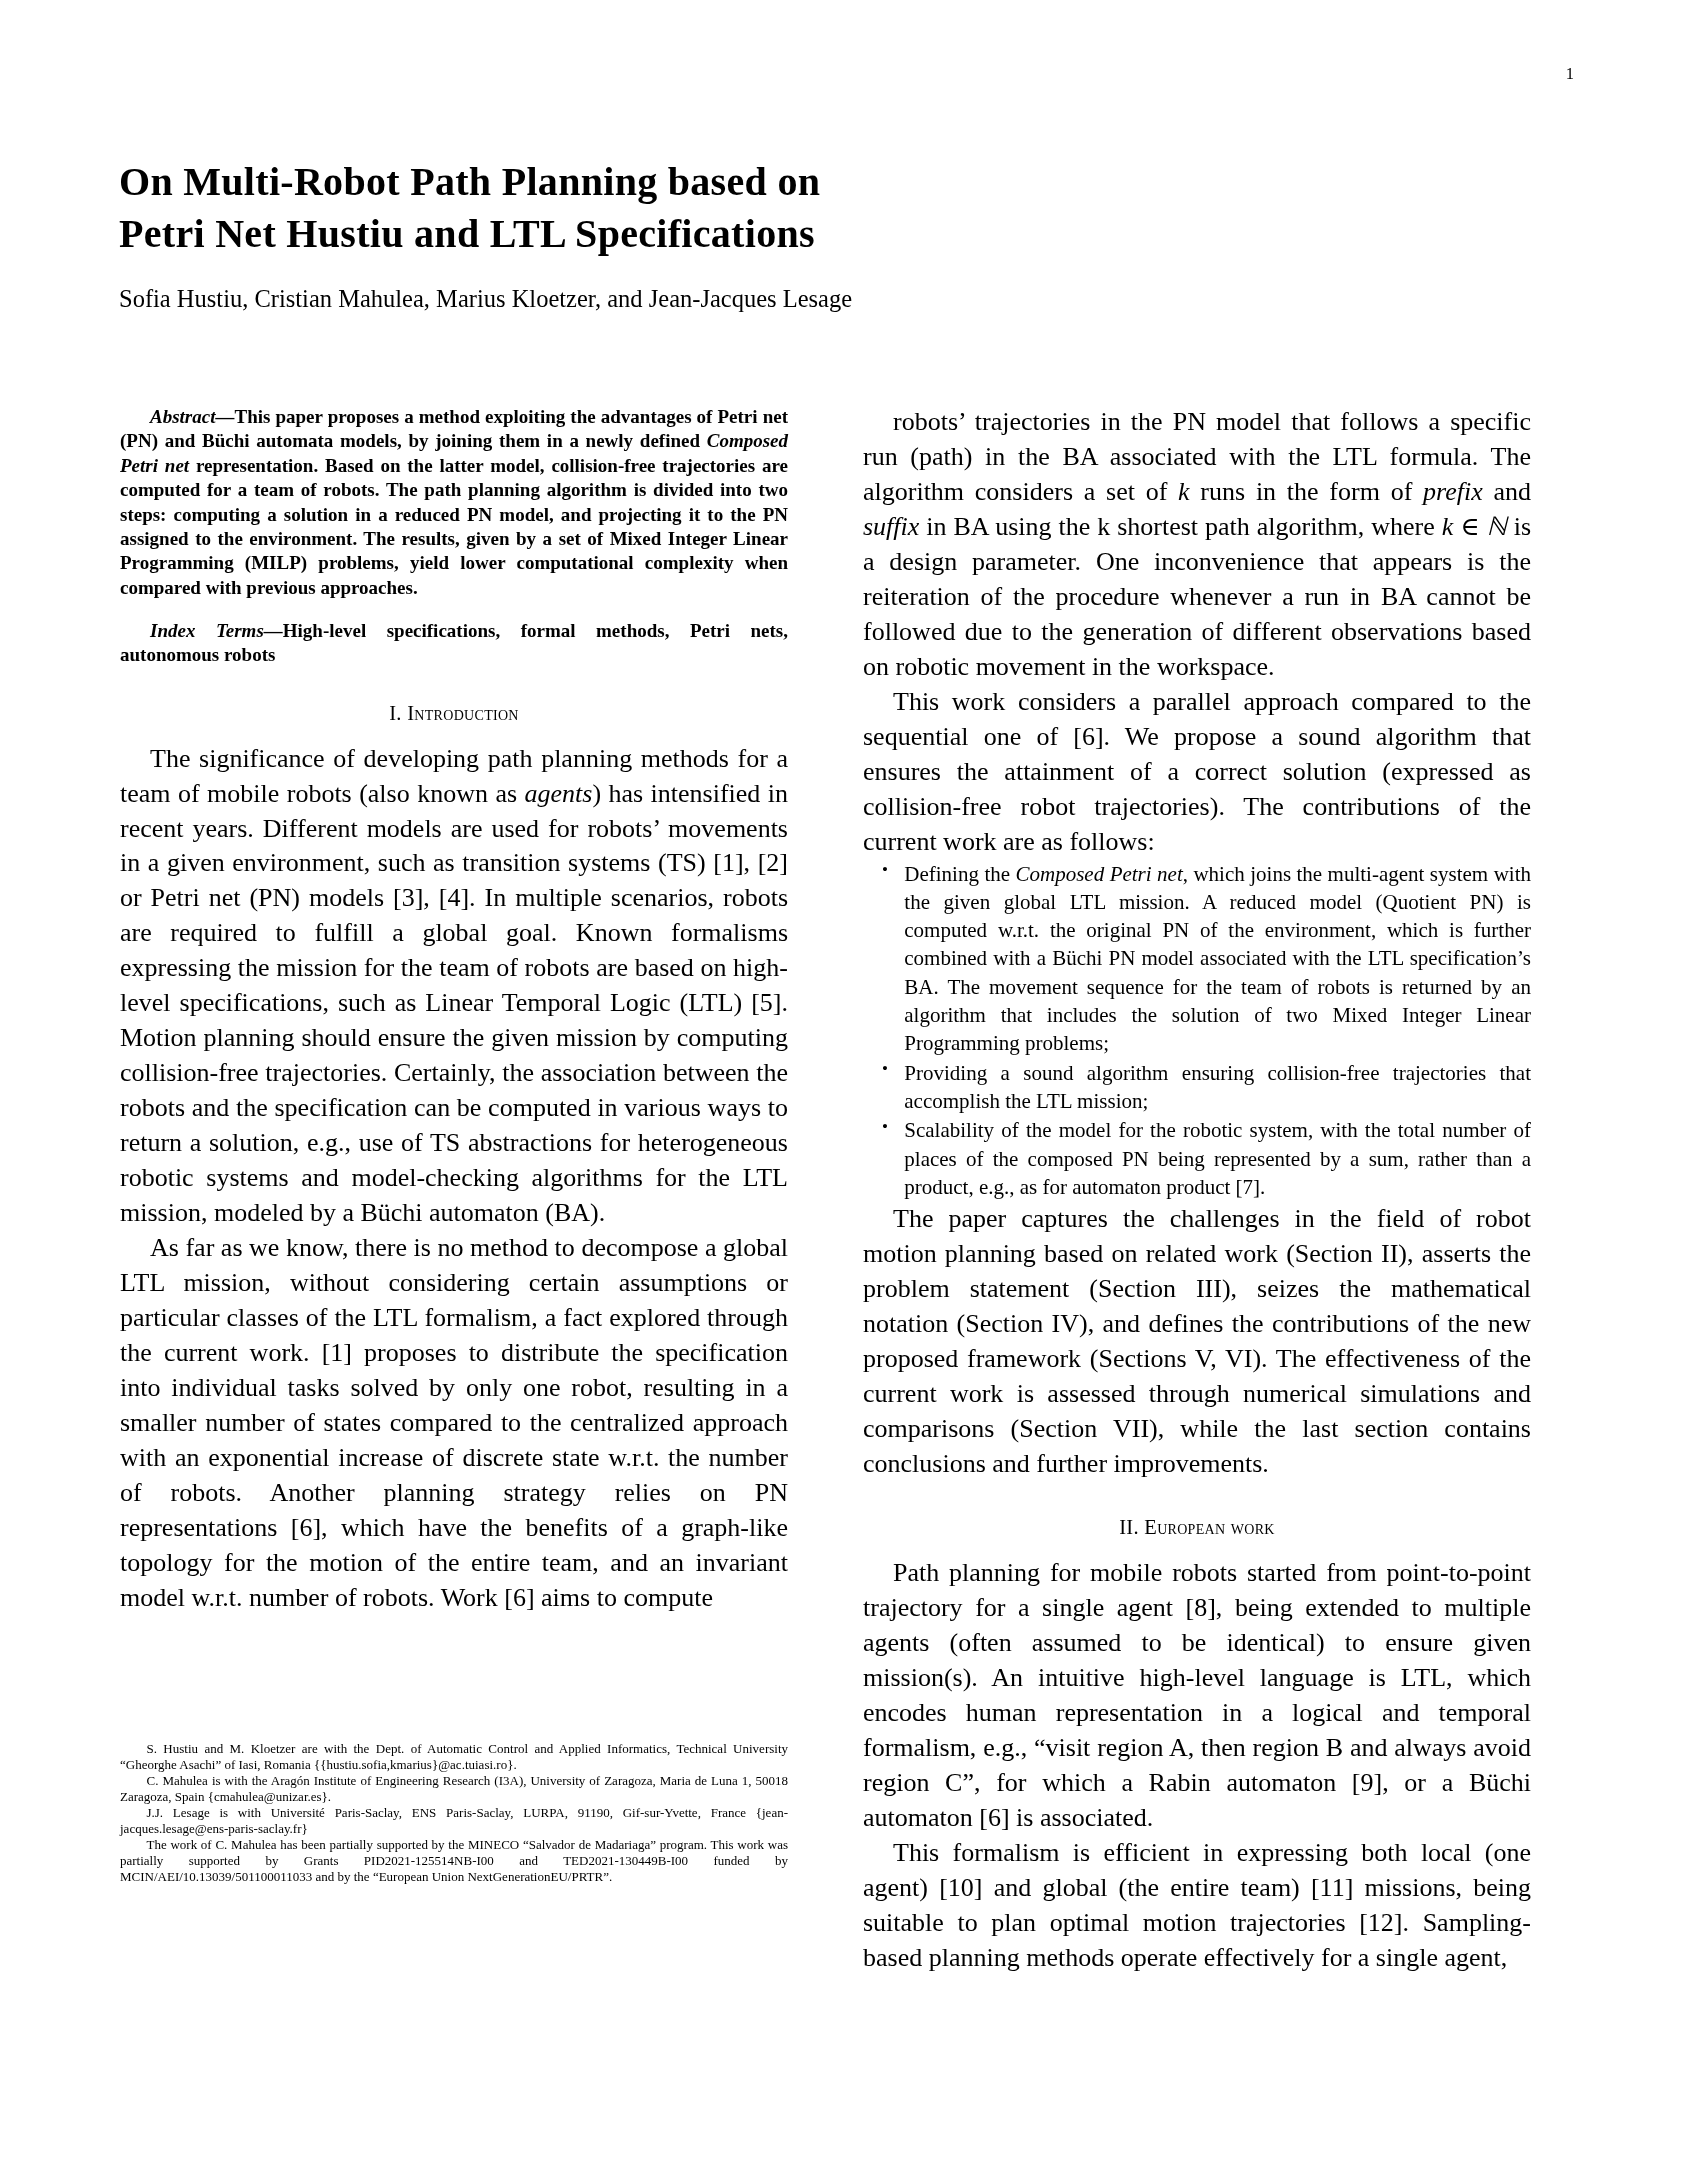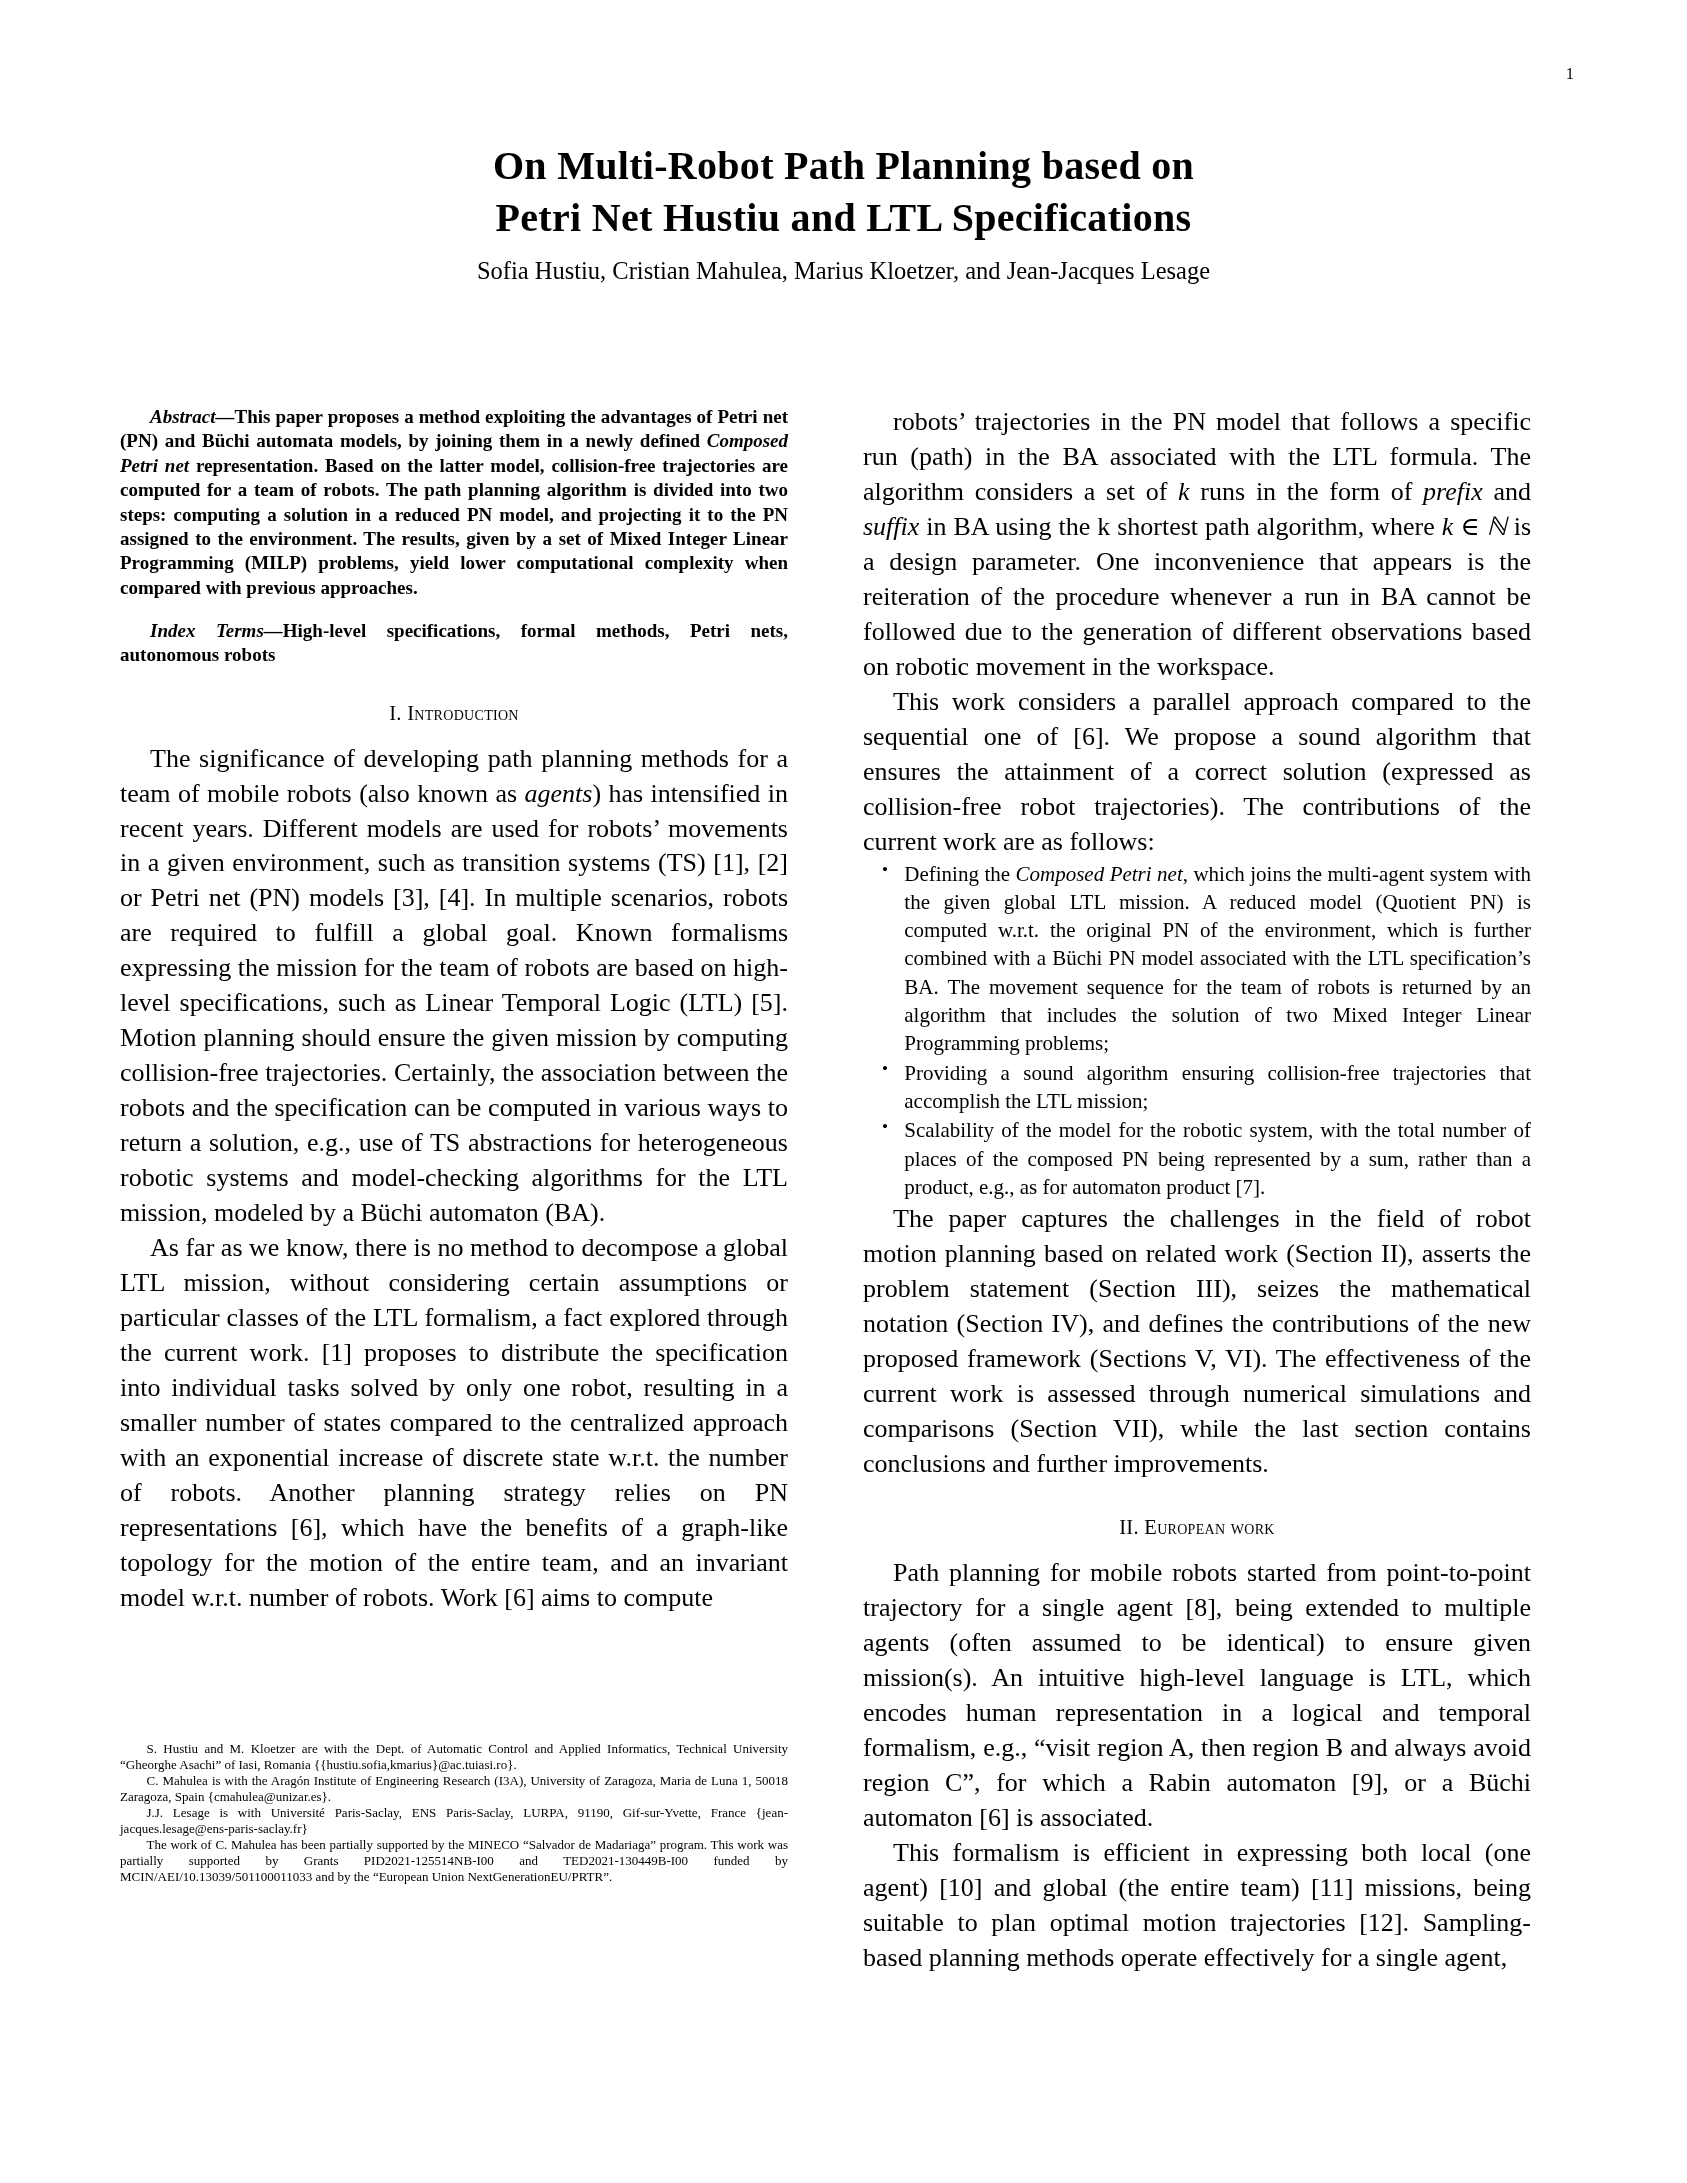--- a/index.html
+++ b/index.html
@@ -27,34 +27,33 @@
     top: 66px;
     right: 114px;
     font-size: 16.5px;
     line-height: 1;
     font-family: "Liberation Serif", serif;
   }
 
   
   .title-block {
     position: absolute;
-    top: 140px;
+    top: 156px;
     left: 119px;
     width: 1449px;
-    text-align: center;
   }
   .paper-title {
     font-size: 40px;
     font-weight: bold;
     line-height: 1.30;
     letter-spacing: 0.3px;
     margin: 0;
   }
   .authors {
-    margin-top: 12px;
+    margin-top: 24px;
     font-size: 24.5px;
     line-height: 1.2;
     font-weight: normal;
   }
 
   
   .columns {
     position: absolute;
     top: 405px;
     left: 120px;

